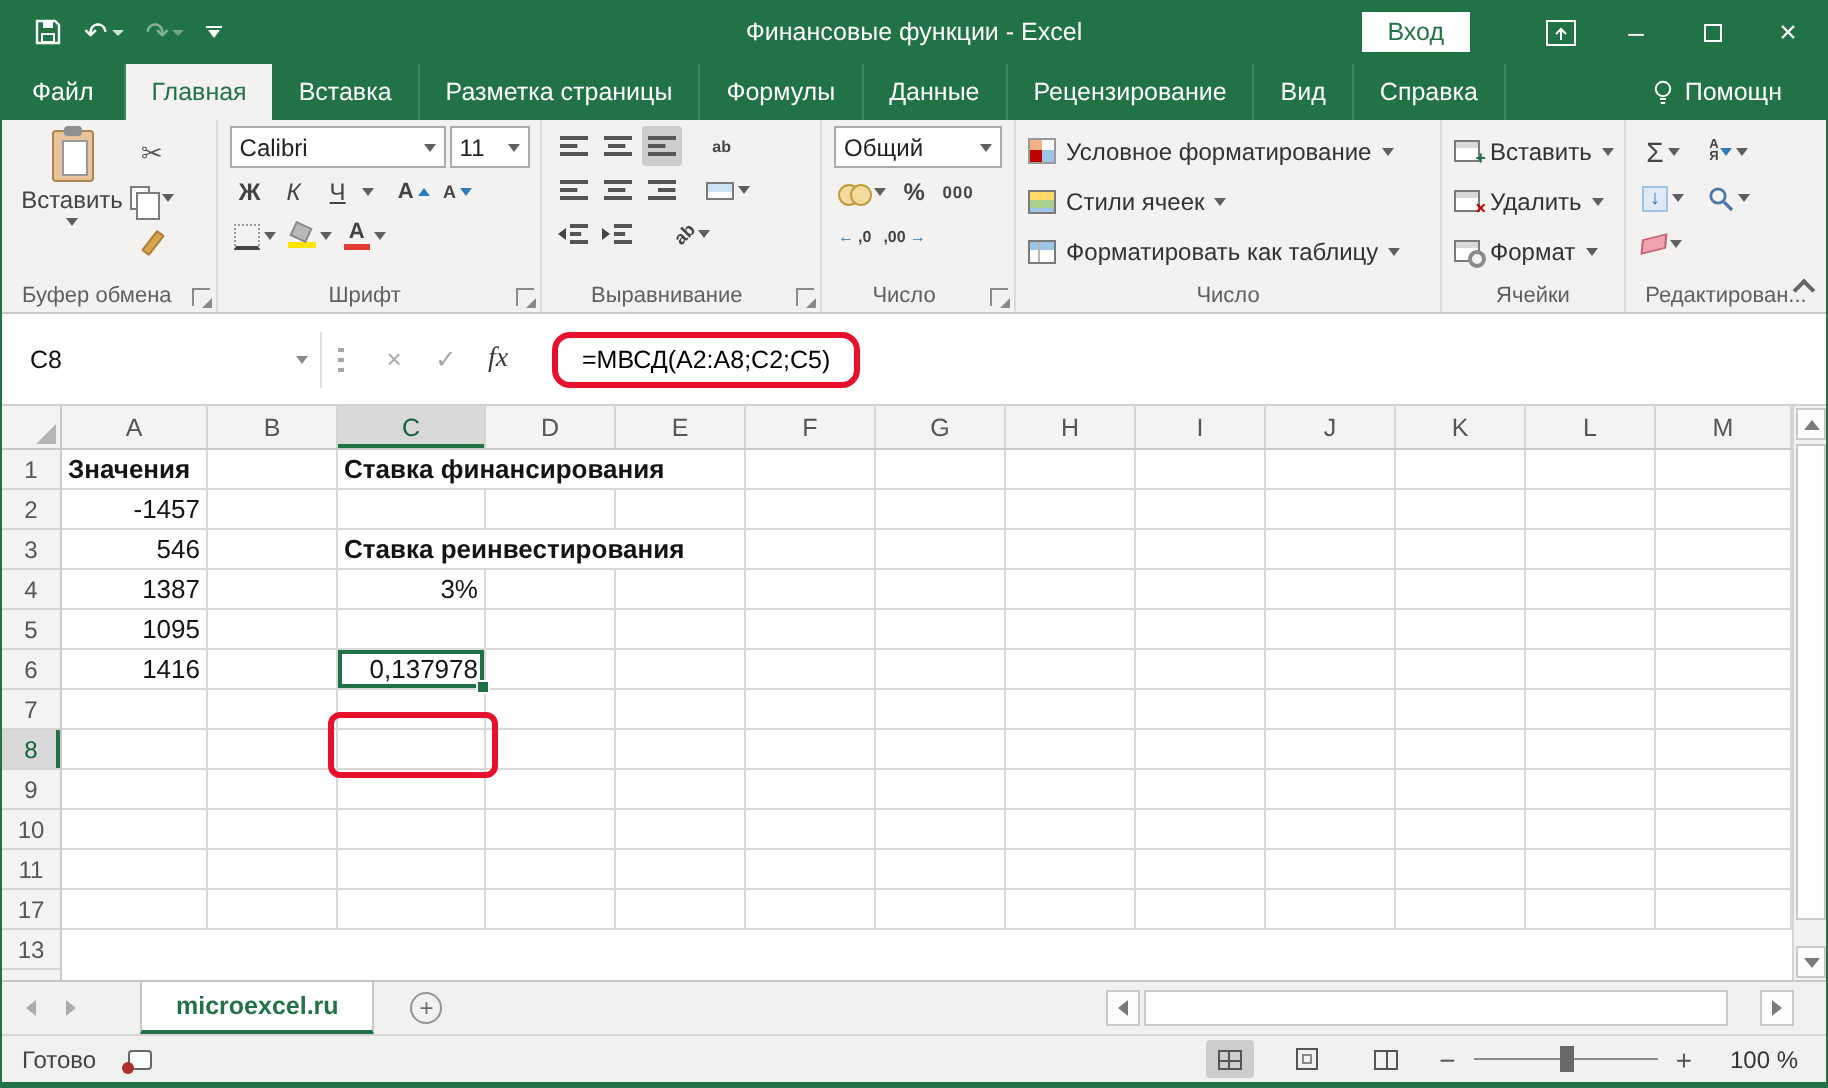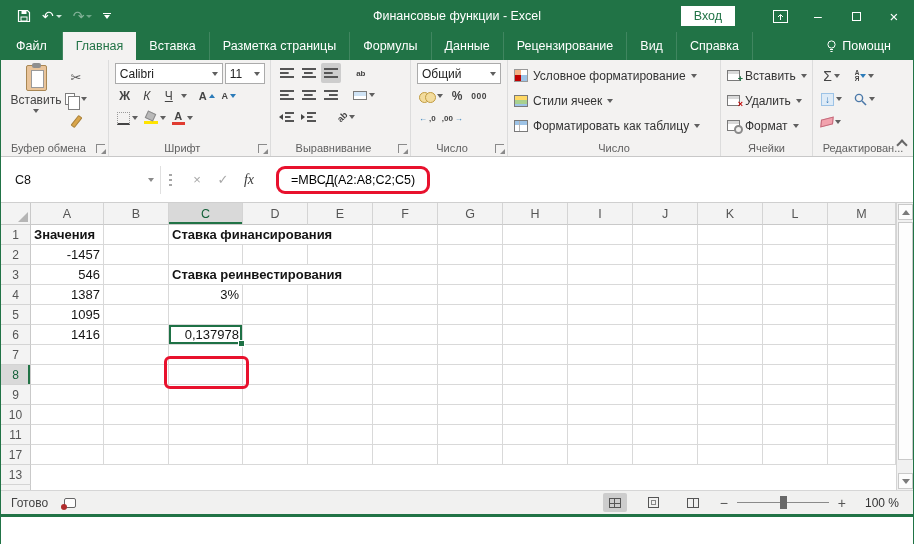--- a/index.html
+++ b/index.html
@@ -720,20 +720,38 @@
           <i class="tri-up-g"></i>
         </div>
       <div class="vs-thumb"></div>
       <div class="vs-dn">
           <i class="tri-dn-g"></i>
         </div>
     </div>
     <div class="c8-annot"></div>
   </div>
 
+  <div class="tabbar">
+    <div class="sheetnav">
+      <i class="tri-l-g"></i>
+      <i class="tri-r-g"></i>
+    </div>
+    <div class="sheettab">microexcel.ru</div>
+    <div class="newsheet"></div>
+    <div class="hscroll">
+      <div class="hs-btn">
+          <i class="tri-l-g"></i>
+        </div>
+      <div class="hs-thumb"></div>
+      <div class="hs-gap"></div>
+      <div class="hs-btn">
+          <i class="tri-r-g"></i>
+        </div>
+    </div>
+  </div>
 
   <div class="statusbar">
     <div class="sb-left">
       <span>Готово</span>
       <span class="ic-macro"></span>
     </div>
     <div class="sb-right">
       <div class="viewbtn on">
           <span class="ic-vnorm"></span>
         </div>

